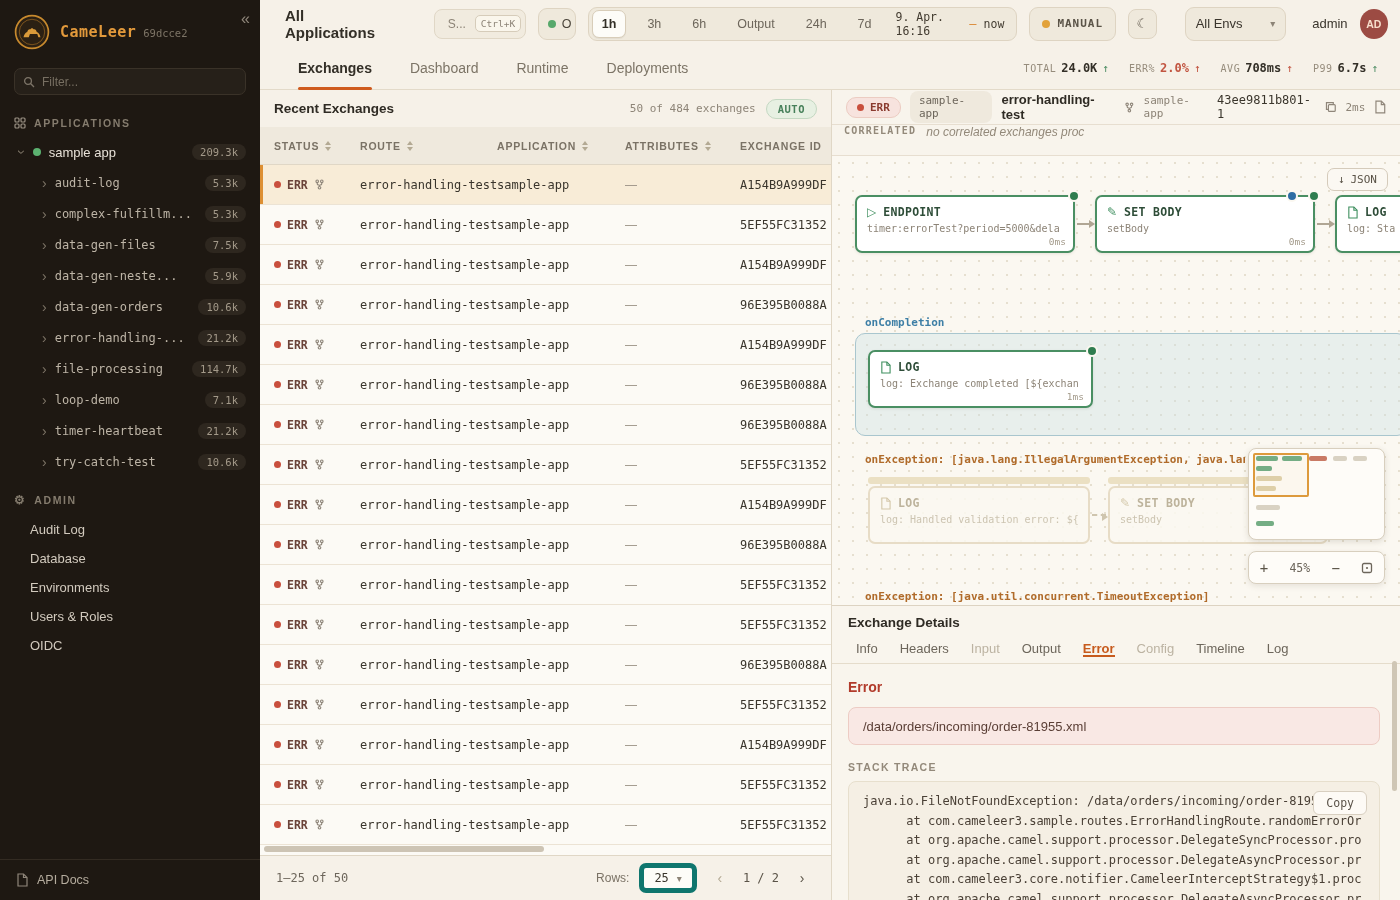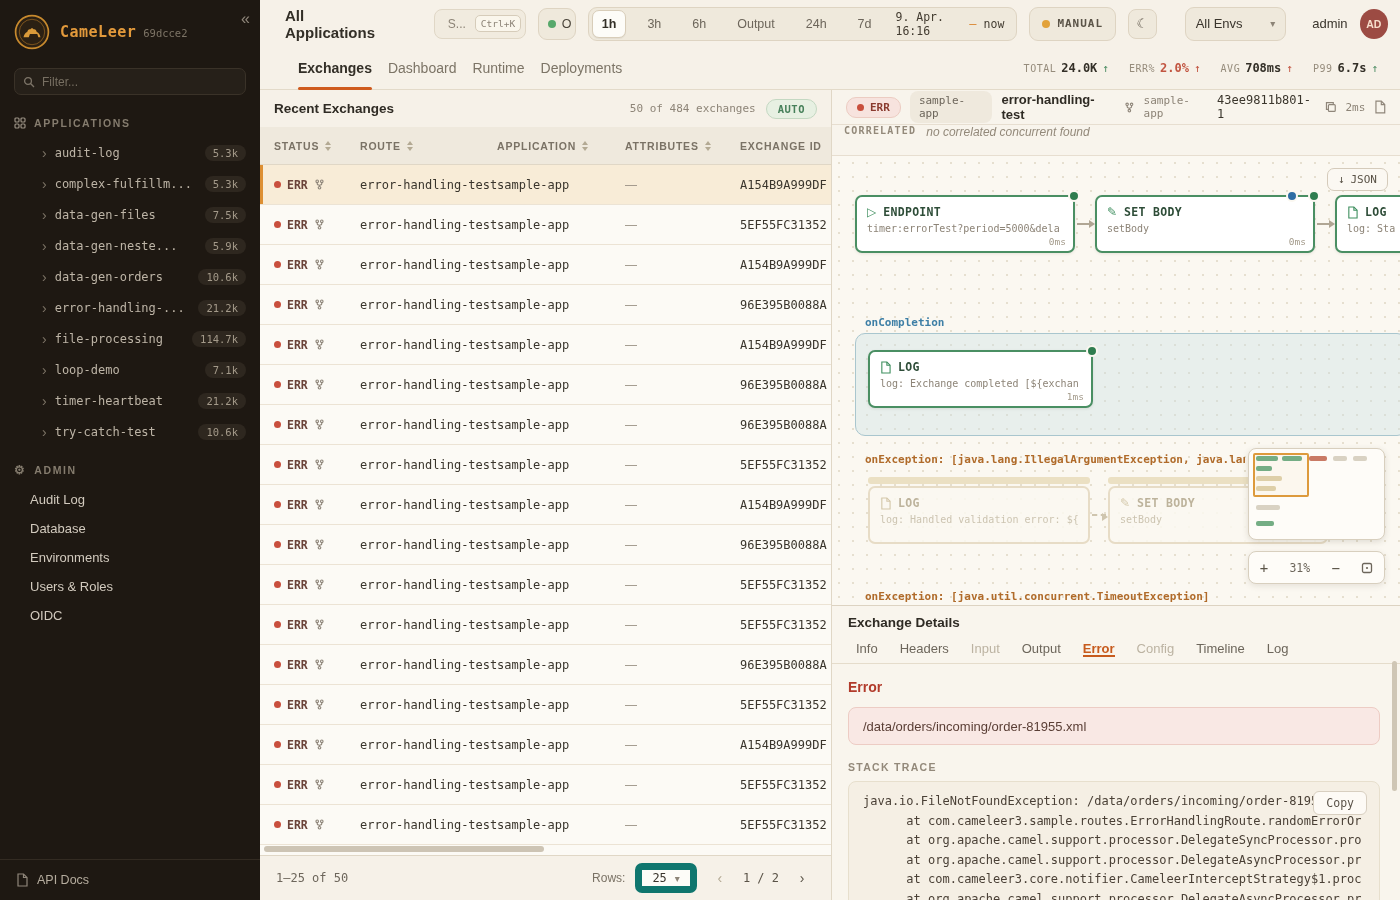--- a/index.html
+++ b/index.html
@@ -60,21 +60,21 @@
   .manual-btn .dot{width:8px;height:8px;border-radius:50%;background:#e2a23a;}
   .moon-btn{width:30px;height:30px;border-radius:8px;background:#efe9dc;border:1px solid #ded4c2;color:#5a5347;font:13px var(--sans);display:flex;align-items:center;justify-content:center;}
   .env-select{display:flex;align-items:center;height:34px;background:#efe9dc;border:1px solid #ded4c2;border-radius:9px;padding:0 10px;width:106px;margin-left:16px;}
   .env-select .lbl{flex:1;font:13px var(--sans);color:#3a352d;}
   .sel-caret{font:10px var(--sans);color:#8d8477;}
   .user-name{font:13px var(--sans);color:#3a352c;margin-left:14px;}
   .avatar{width:30px;height:30px;border-radius:50%;background:#9c4b43;color:#f7ddcb;font:700 10.5px var(--sans);display:flex;align-items:center;justify-content:center;}
 
   
   .tabbar{display:flex;align-items:stretch;height:43px;padding:0 22px 0 38px;border-bottom:1px solid #e3dac9;background:#f6f1e8;}
-  .tabs{display:flex;gap:16px;}
+  .tabs{display:flex;gap:38px;}
   .tab{display:flex;align-items:center;font:14px var(--sans);color:#7c7466;position:relative;}
   .tab.active{color:#332f27;font-weight:700;}
   .tab.active::after{content:"";position:absolute;left:0;right:0;bottom:-1px;height:3px;background:#cf5b1e;border-radius:2px;}
   .statbar{margin-left:auto;display:flex;gap:20px;align-items:center;}
   .stat{display:flex;gap:5px;align-items:baseline;font-family:var(--mono);}
   .stat .lbl{font-size:10px;color:#968c7c;letter-spacing:.5px;}
   .stat .val{font-size:12px;font-weight:700;color:#332f27;}
   .stat .arrow{font-size:11px;color:#968c7c;}
   .stat.good .arrow{color:#4c8c62;}
   .stat.bad .arrow{color:#c25541;}
@@ -104,21 +104,21 @@
   .cell.c-status{gap:6px;}
   .err-dot{width:7px;height:7px;border-radius:50%;background:#c94f3d;flex:0 0 auto;}
   .status-txt{font:700 11.5px var(--mono);color:#6b4339;}
   .cell.c-attr{color:#9a9184;font-family:var(--sans);}
   .hscroll{height:9px;position:relative;}
   .hscroll .thumb{position:absolute;left:4px;top:1px;width:280px;height:6px;background:#cdc4b4;border-radius:3px;}
   .table-footer{margin-top:auto;display:flex;align-items:center;height:45px;border-top:1px solid #e0d7c6;background:#f6f1e8;padding:0 16px;}
   .range-text{font:12px var(--mono);color:#6d665b;}
   .footer-right{margin-left:auto;display:flex;align-items:center;gap:10px;}
   .rows-label{font:12px var(--sans);color:#7a7265;}
-  .rows-select{display:flex;align-items:center;gap:8px;height:30px;padding:0 10px;background:#fdfcf8;border:7px solid #0f766e;border-radius:7px;font:12px var(--mono);color:#3a352c;}
+  .rows-select{display:flex;align-items:center;gap:8px;height:30px;padding:0 10px;background:#fdfcf8;border:5px solid #0f766e;border-radius:7px;font:12px var(--mono);color:#3a352c;}
   .page-btn{width:26px;height:26px;border-radius:6px;border:none;background:transparent;font:14px var(--sans);color:#b3a993;display:flex;align-items:center;justify-content:center;}
   .page-btn.next{color:#5a5347;}
   .page-indicator{font:12px var(--mono);color:#5a5347;}
 
   
   .right-panel{position:absolute;left:572px;top:90px;width:568px;height:810px;background:#f8f4ec;overflow:hidden;}
   .detail-header{display:flex;align-items:center;gap:9px;height:35px;padding:0 14px;border-bottom:1px solid #e7ded0;}
   .err-pill{display:flex;align-items:center;gap:6px;background:#f7e3de;border:1px solid #ecccc2;border-radius:10px;padding:3px 10px;font:700 11px var(--mono);color:#8a3a2e;}
   .app-pill{background:#efe9dd;border-radius:8px;padding:3px 9px;font:11px var(--mono);color:#6d665b;}
   .dh-route{font:700 13px var(--sans);color:#2f2b24;}
@@ -212,20 +212,26 @@
     <div class="sb-section-header" data-interactable="false">
       <svg data-interactable="false" width="12" height="12" viewBox="0 0 12 12" fill="none" stroke="#9a9184" stroke-width="1.2">
           <rect x="1" y="1" width="4" height="4" rx="1"></rect>
           <rect x="7" y="1" width="4" height="4" rx="1"></rect>
           <rect x="1" y="7" width="4" height="4" rx="1"></rect>
           <rect x="7" y="7" width="4" height="4" rx="1"></rect>
         </svg>
       <span data-interactable="false">APPLICATIONS</span>
     </div>
 
+    <div class="app-item" data-interactable="true">
+      <span class="caret rot90" data-interactable="false">›</span>
+      <span class="status-dot" data-interactable="false"></span>
+      <span class="app-label" data-interactable="false">sample app</span>
+      <span class="count-badge" data-interactable="false">209.3k</span>
+    </div>
 
     <div class="route-list">
 
         <div class="route-item" data-interactable="true">
           <span class="caret" data-interactable="false">›</span>
           <span class="route-name" data-interactable="false">audit-log</span>
           <span class="count-badge" data-interactable="false">5.3k</span>
         </div>
 
         <div class="route-item" data-interactable="true">
@@ -805,21 +811,21 @@
           </svg>
         <span class="dh-dur" data-interactable="false">2ms</span>
         <svg data-interactable="true" width="12" height="14" viewBox="0 0 12 14" fill="none" stroke="#8f867a" stroke-width="1.2">
             <path d="M2 1h5.5L11 4.5V13H2z"></path>
             <path d="M7.5 1v3.5H11"></path>
           </svg>
       </div>
 
       <div class="correlated-row" data-interactable="false">
         <span class="corr-label" data-interactable="false">CORRELATED</span>
-        <span class="corr-empty" data-interactable="false">no correlated concurrent found</span>
+        <span class="corr-empty" data-interactable="false">no correlated exchanges proc</span>
       </div>
 
       <div class="diagram" data-interactable="true">
         <button class="json-btn" data-interactable="true">
           <span data-interactable="false">↓</span>
           <span data-interactable="false">JSON</span>
         </button>
 
         <div class="node" style="left:23px;top:39px;" data-interactable="true">
           <span class="node-dot" data-interactable="false"></span>
@@ -904,21 +910,21 @@
           <div class="mm-bar" style="left:84px;top:7px;width:14px;background:#d9d2c3;" data-interactable="false"></div>
           <div class="mm-bar" style="left:104px;top:7px;width:14px;background:#d9d2c3;" data-interactable="false"></div>
           <div class="mm-bar" style="left:7px;top:17px;width:16px;background:#74ad84;" data-interactable="false"></div>
           <div class="mm-bar" style="left:7px;top:27px;width:26px;background:#decfa8;" data-interactable="false"></div>
           <div class="mm-bar" style="left:7px;top:37px;width:20px;background:#decfa8;" data-interactable="false"></div>
           <div class="mm-bar" style="left:7px;top:56px;width:24px;background:#d9d2c3;" data-interactable="false"></div>
           <div class="mm-bar" style="left:7px;top:72px;width:18px;background:#74ad84;" data-interactable="false"></div>
         </div>
         <div class="zoombar" data-interactable="false">
           <button class="zbtn" data-interactable="true">+</button>
-          <span class="zlevel" data-interactable="false">31%</span>
+          <span class="zlevel" data-interactable="false">45%</span>
           <button class="zbtn" data-interactable="true">−</button>
           <span data-interactable="true">
               <svg width="12" height="12" viewBox="0 0 12 12" fill="none" stroke="#6d665b" stroke-width="1.3">
                 <rect x="1.5" y="1.5" width="9" height="9" rx="1.5"></rect>
                 <circle cx="6" cy="6" r="1.1" fill="#6d665b" stroke="none"></circle>
               </svg>
             </span>
         </div>
 
         <div class="sec-label orange" style="left:33px;top:434px;" data-interactable="false">onException: [java.util.concurrent.TimeoutException]</div>

